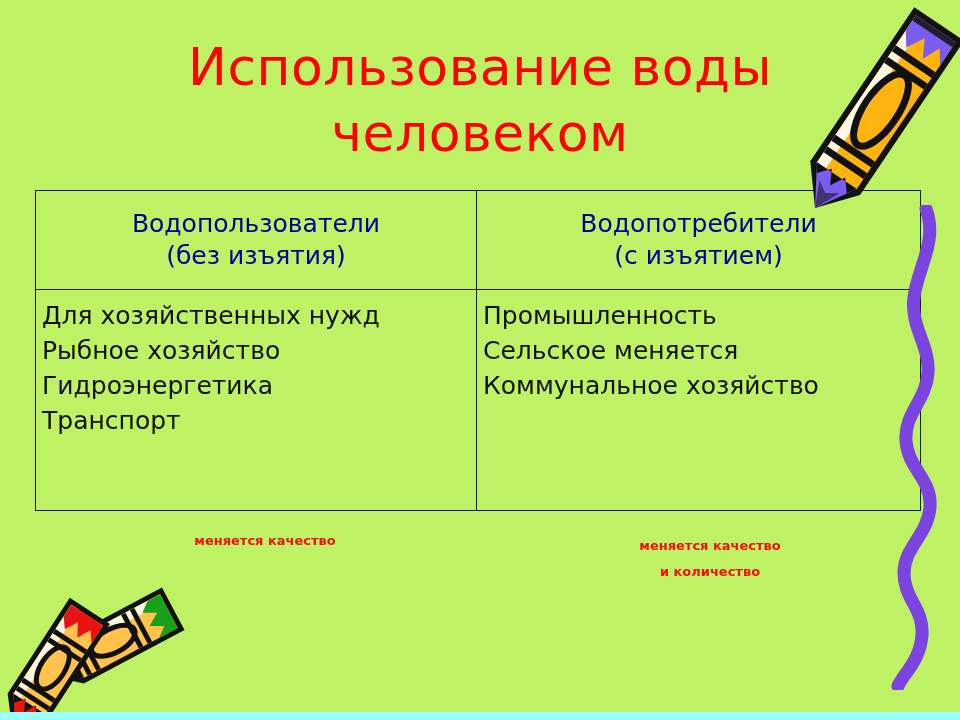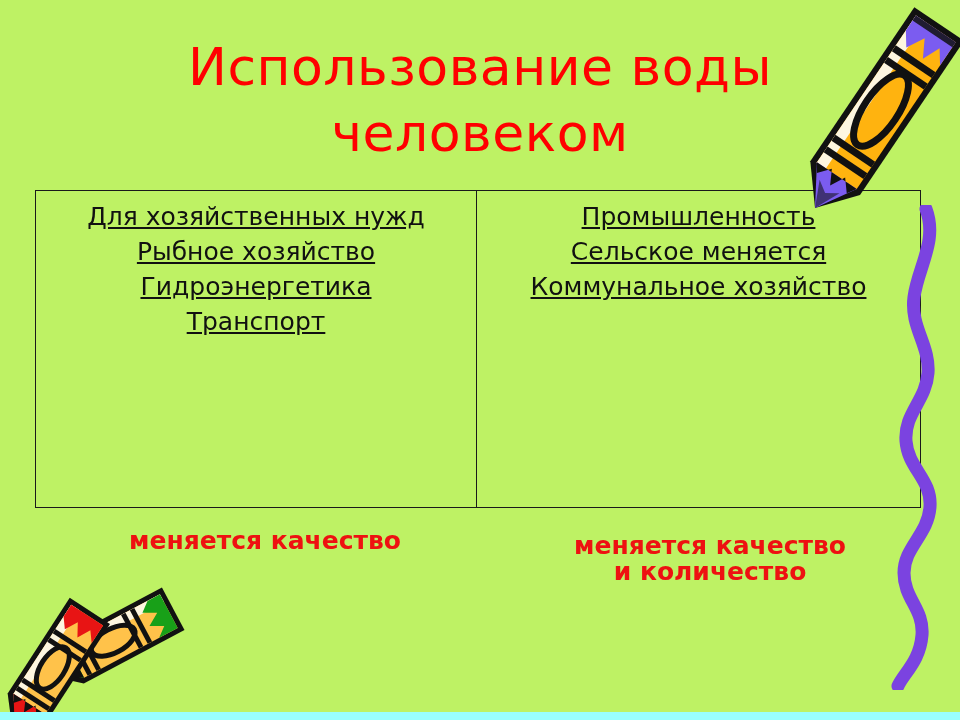--- a/index.html
+++ b/index.html
@@ -70,37 +70,35 @@
     text-align: center;
     color: #000099;
     font-family: "DejaVu Sans", sans-serif;
     font-size: 25px;
     line-height: 32px;
     font-weight: 400;
     white-space: pre-line;
     padding: 0 6px;
   }
   .cell-list {
-    text-align: center;
     color: #111111;
     font-family: "DejaVu Sans", sans-serif;
     font-size: 25px;
     line-height: 35px;
     font-weight: 400;
     padding: 8px 6px 0 6px;
     white-space: pre-line;
-    text-decoration: underline;
   }
 
   
   .caption {
     position: absolute;
     color: #ee1111;
     font-family: "DejaVu Sans", sans-serif;
-    font-size: 25px;
+    font-size: 13px;
     line-height: 26px;
     font-weight: bold;
     text-align: center;
     white-space: pre-line;
     z-index: 5;
   }
   #caption-left  { left: 95px;  top: 528px; width: 340px; }
   #caption-right { left: 520px; top: 533px; width: 380px; }
 
   
@@ -113,20 +111,30 @@
 <body>
 
 <div id="slide">
 
   <div id="title">Использование воды
 человеком</div>
 
   <div id="table-wrap">
     <table class="usage-table">
       <tbody>
+        <tr class="header-row">
+          <td class="col-left">
+            <div class="hdr-text">Водопользователи
+(без изъятия)</div>
+          </td>
+          <td class="col-right">
+            <div class="hdr-text">Водопотребители
+(с изъятием)</div>
+          </td>
+        </tr>
         <tr class="body-row">
           <td class="col-left">
             <div class="cell-list">Для хозяйственных нужд
 Рыбное хозяйство
 Гидроэнергетика
 Транспорт</div>
           </td>
           <td class="col-right">
             <div class="cell-list">Промышленность
 Сельское меняется

